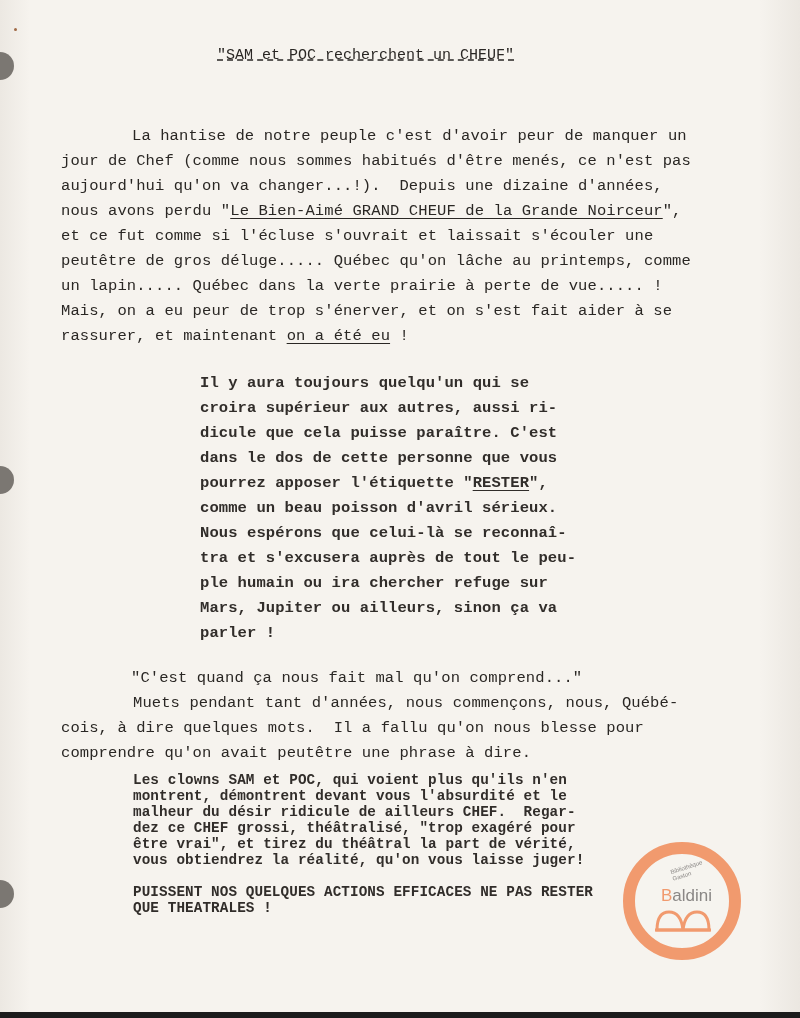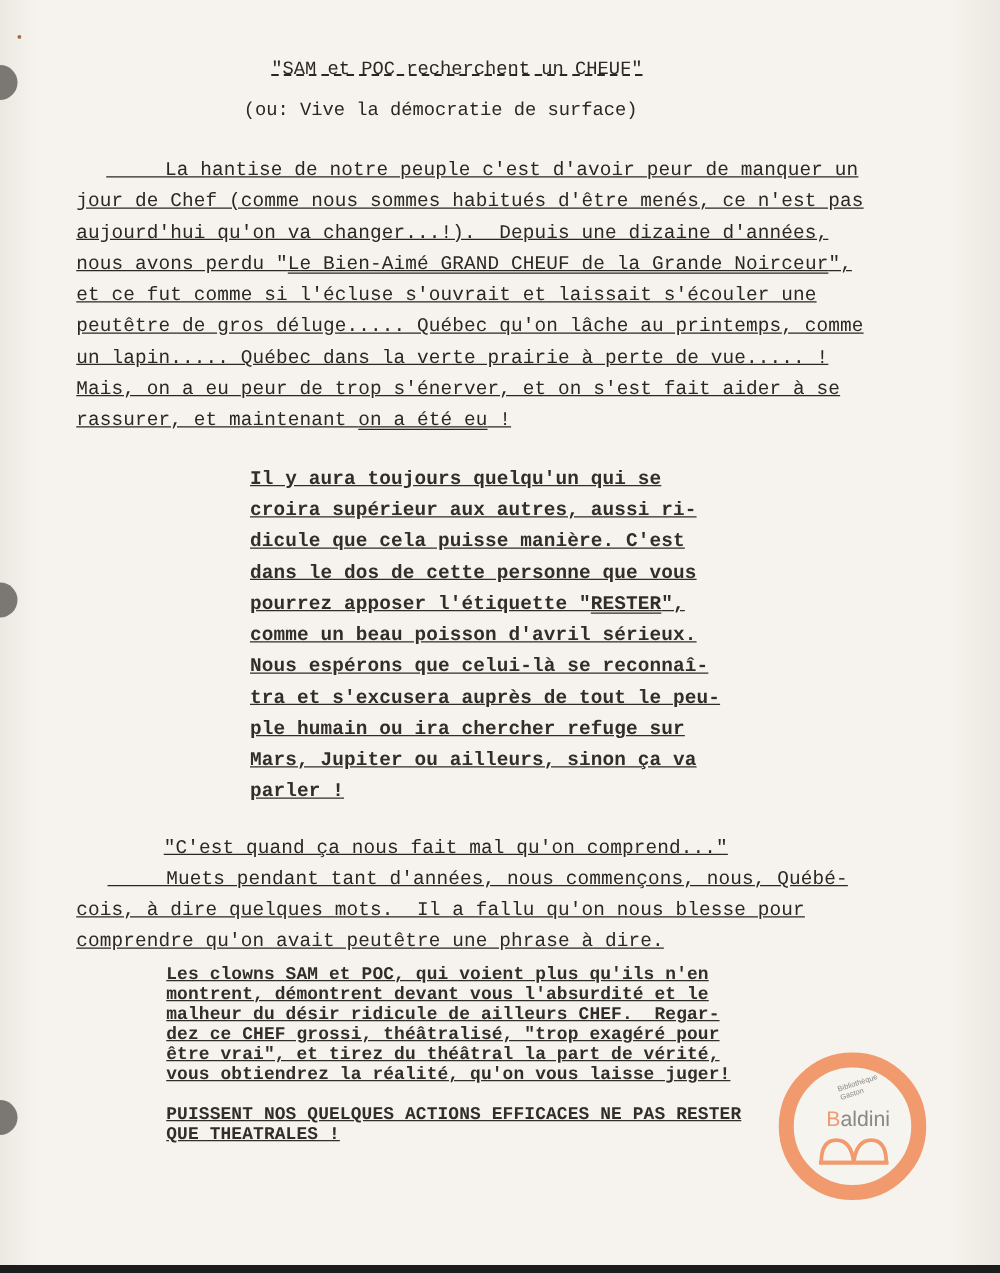--- a/index.html
+++ b/index.html
@@ -9,21 +9,21 @@
     font-family: "Liberation Mono", "DejaVu Sans Mono", monospace;
     color: #2a2724;
   }
   .paper {
     position: absolute; left: 0; top: 0; width: 800px; height: 1012px;
     background: linear-gradient(90deg, #ece8e2 0px, #f6f3ee 30px, #f6f3ee 760px, #ebe7e1 800px);
   }
   .bottom-edge { position: absolute; left: 0; top: 1012px; width: 800px; height: 6px; background: #1c1c1c; }
   .hole { position: absolute; left: -6px; width: 20px; height: 28px; border-radius: 0 14px 14px 0; background: #7b7772; }
   .speck { position: absolute; width: 3px; height: 3px; border-radius: 50%; background: #a06a46; }
-  .line { position: absolute; white-space: pre; font-size: 15.5px; letter-spacing: 0.1px; text-decoration: underline; }
+  .line { position: absolute; white-space: pre; font-size: 15.5px; letter-spacing: 0.1px; }
   .bold { font-weight: bold; color: #312d2a; text-align: center; }
   .small { font-size: 14.3px; line-height: 16px; }
   .title { position: absolute; left: 217px; top: 47px; font-size: 15px; white-space: pre; text-decoration: underline; text-decoration-style: dashed; }
   .subtitle { position: absolute; left: 195px; top: 80px; font-size: 15px; white-space: pre; }
   u { text-decoration-thickness: 1px; text-underline-offset: 3px; }
   .logo { position: absolute; left: 623px; top: 842px; width: 118px; height: 118px; }
   .logo-ring { position: absolute; inset: 0; border: 12px solid #f19a6e; border-radius: 50%; box-sizing: border-box; background: rgba(246,243,238,0.85); }
   .logo-text { position: absolute; left: 38px; top: 44px; font-family: "Liberation Sans", sans-serif; font-size: 17px; color: #8a8785; text-align: center; }
   .logo-text .b { color: #f19a6e; }
   .logo-small { position: absolute; left: 48px; top: 22px; font-family: "Liberation Sans", sans-serif; font-size: 6px; color: #8a8785; transform: rotate(-18deg); line-height: 7px; }
@@ -31,38 +31,37 @@
 </head>
 <body>
 
 <div class="paper">
   <div class="speck" style="left:14px;top:28px"></div>
   <div class="hole" style="top:52px"></div>
   <div class="hole" style="top:466px"></div>
   <div class="hole" style="top:880px"></div>
 
   <div class="title">"SAM et POC recherchent un CHEUF"</div>
-  <div class="subtitle">(ou: Vive la démocratie de surface)</div>
 
   <div>
     <div class="line" style="left:85px;top:127px">     La hantise de notre peuple c'est d'avoir peur de manquer un</div>
     <div class="line" style="left:61px;top:152px">jour de Chef (comme nous sommes habitués d'être menés, ce n'est pas</div>
     <div class="line" style="left:61px;top:177px">aujourd'hui qu'on va changer...!).  Depuis une dizaine d'années,</div>
     <div class="line" style="left:61px;top:202px"><span>nous avons perdu "</span><u>Le Bien-Aimé GRAND CHEUF de la Grande Noirceur</u><span>",</span></div>
     <div class="line" style="left:61px;top:227px">et ce fut comme si l'écluse s'ouvrait et laissait s'écouler une</div>
     <div class="line" style="left:61px;top:252px">peutêtre de gros déluge..... Québec qu'on lâche au printemps, comme</div>
     <div class="line" style="left:61px;top:277px">un lapin..... Québec dans la verte prairie à perte de vue..... !</div>
     <div class="line" style="left:61px;top:302px">Mais, on a eu peur de trop s'énerver, et on s'est fait aider à se</div>
     <div class="line" style="left:61px;top:327px"><span>rassurer, et maintenant </span><u>on a été eu</u><span> !</span></div>
   </div>
 
   <div>
     <div class="line bold" style="left:200px;top:374px">Il y aura toujours quelqu'un qui se</div>
     <div class="line bold" style="left:200px;top:399px">croira supérieur aux autres, aussi ri-</div>
-    <div class="line bold" style="left:200px;top:424px">dicule que cela puisse manière. C'est</div>
+    <div class="line bold" style="left:200px;top:424px">dicule que cela puisse paraître. C'est</div>
     <div class="line bold" style="left:200px;top:449px">dans le dos de cette personne que vous</div>
     <div class="line bold" style="left:200px;top:474px"><span>pourrez apposer l'étiquette "</span><u>RESTER</u><span>",</span></div>
     <div class="line bold" style="left:200px;top:499px">comme un beau poisson d'avril sérieux.</div>
     <div class="line bold" style="left:200px;top:524px">Nous espérons que celui-là se reconnaî-</div>
     <div class="line bold" style="left:200px;top:549px">tra et s'excusera auprès de tout le peu-</div>
     <div class="line bold" style="left:200px;top:574px">ple humain ou ira chercher refuge sur</div>
     <div class="line bold" style="left:200px;top:599px">Mars, Jupiter ou ailleurs, sinon ça va</div>
     <div class="line bold" style="left:200px;top:624px">parler !</div>
   </div>
 

